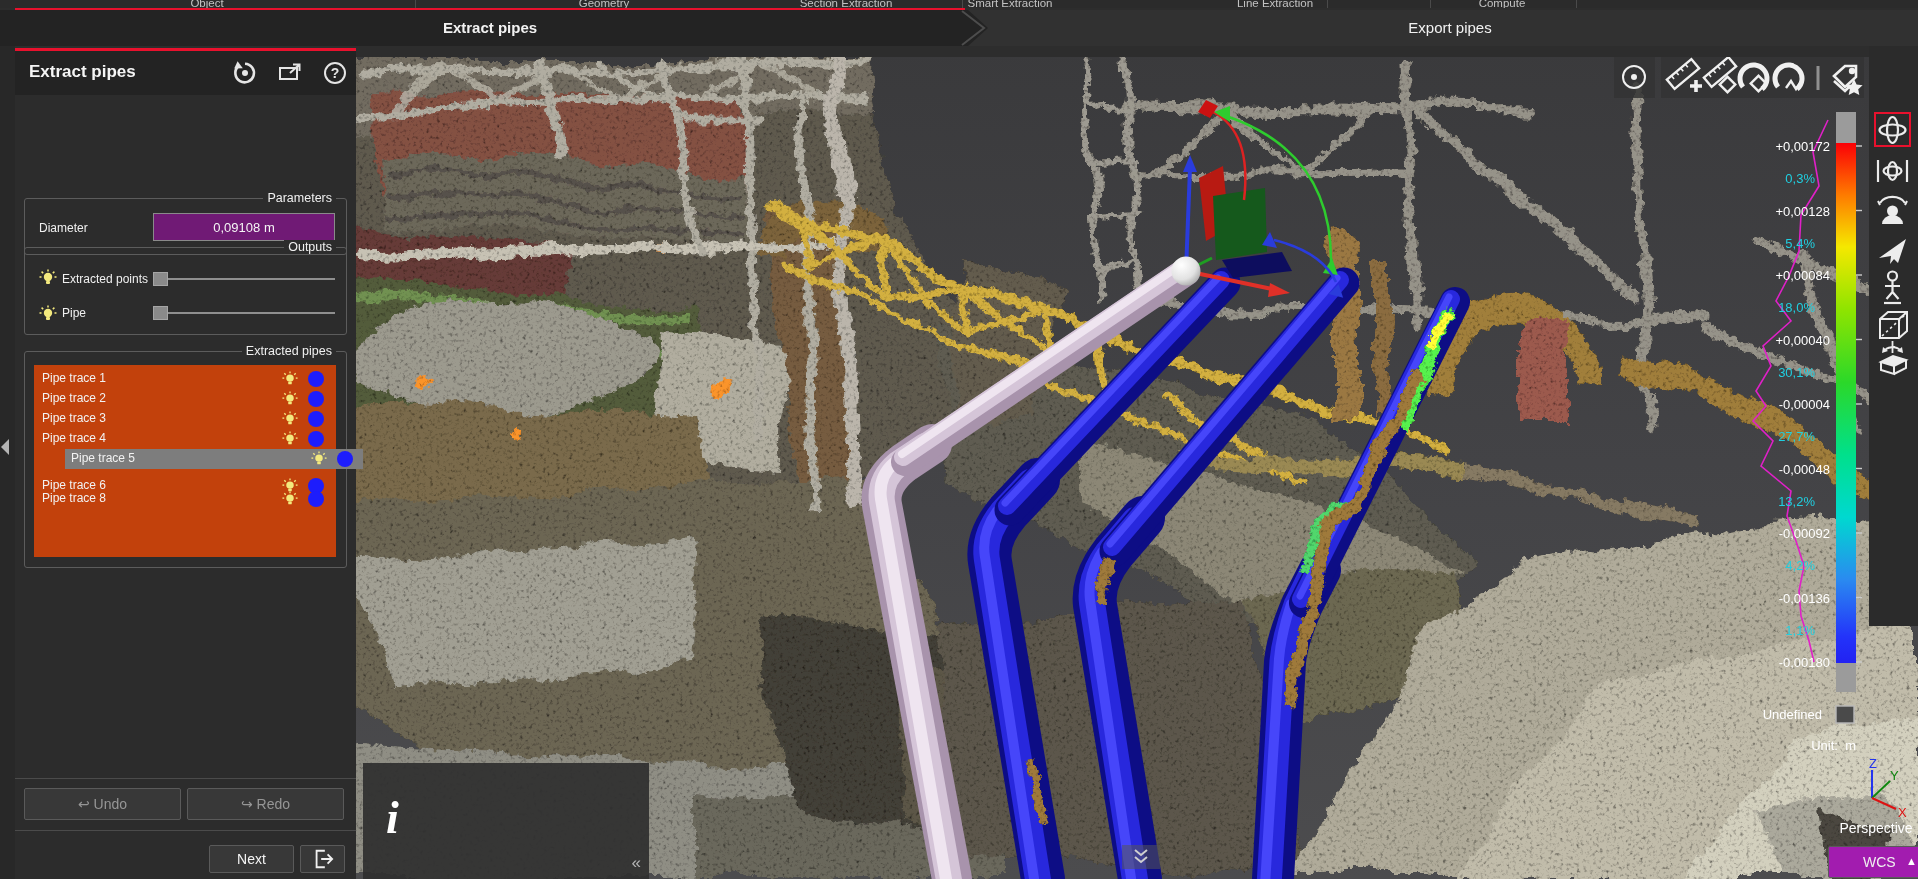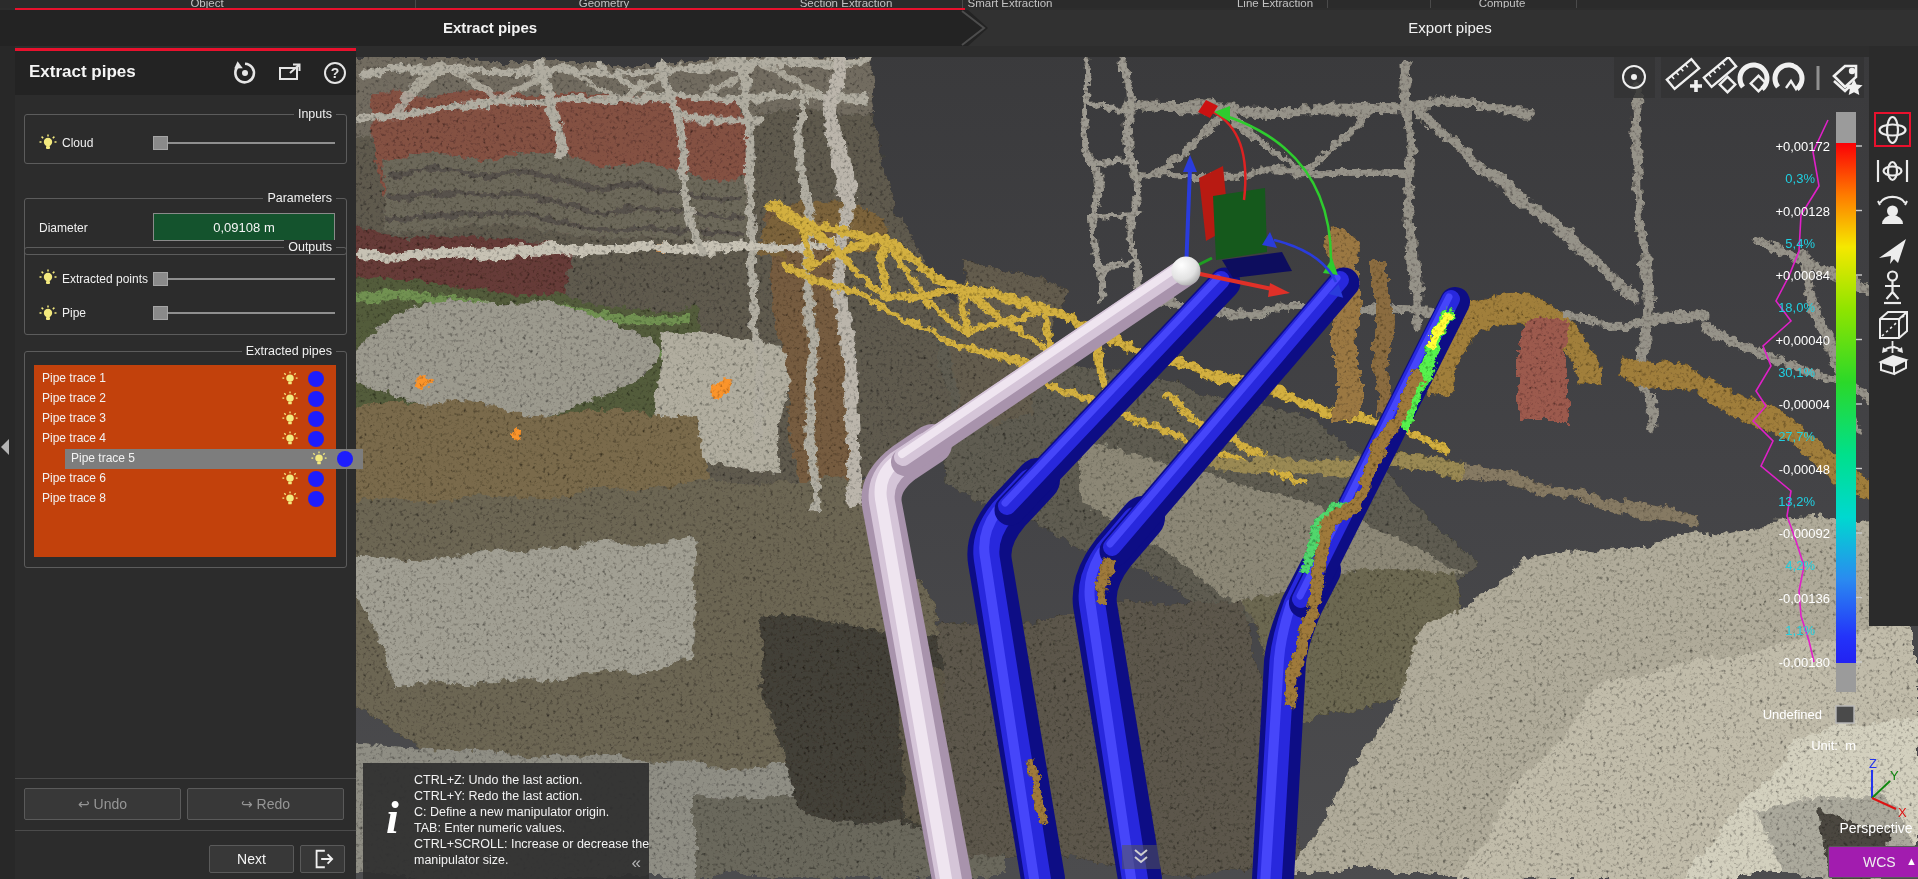--- a/index.html
+++ b/index.html
@@ -16,21 +16,21 @@
   #panel-red{position:absolute;left:0;top:0;width:341px;height:3px;background:#e8112d;}
   #panel-head{position:absolute;left:0;top:3px;width:341px;height:44px;background:#232323;}
   #panel-head .title{position:absolute;left:14px;top:11px;font-size:17px;font-weight:bold;color:#f5f5f5;}
   .hicon{position:absolute;top:10px;width:24px;height:24px;}
   .group{position:absolute;left:9px;width:321px;border:1px solid #5c5c5c;border-radius:3px;}
   .glabel{position:absolute;top:-8px;right:10px;background:#2c2c2c;padding:0 4px;font-size:12.5px;color:#f0f0f0;}
   .rowlab{position:absolute;color:#f0f0f0;font-size:12px;}
   .slider{position:absolute;height:14px;}
   .slider .tr{position:absolute;left:0;right:0;top:6px;height:2px;background:#8f8f8f;}
   .slider .hd{position:absolute;left:0;top:0;width:15px;height:14px;background:#8a8a8a;border:1px solid #a5a5a5;box-sizing:border-box;}
-  #diam-in{position:absolute;left:128px;top:14px;width:182px;height:28px;background:#14532d;border:1px solid #8a8a8a;color:#f5f5f5;font-size:13px;text-align:center;line-height:28px;box-sizing:border-box;}
+  #diam-in{position:absolute;left:128px;top:14px;width:182px;height:28px;background:#701a75;border:1px solid #8a8a8a;color:#f5f5f5;font-size:13px;text-align:center;line-height:28px;box-sizing:border-box;}
   #plist{position:absolute;left:9px;top:13px;width:302px;height:192px;background:#c2410c;border:1px solid #c2410c;box-sizing:border-box;}
   .prow{position:absolute;left:1px;width:298px;height:20px;font-size:12px;color:#f2f2f2;}
   .prow .nm{position:absolute;left:6px;top:2px;}
   .prow.sel{background:#7d7d7d;margin-left:29px;}
   .bcirc{position:absolute;right:10px;top:2px;width:16px;height:16px;border-radius:50%;background:#1d1dfc;}
   .sep{position:absolute;left:0;width:341px;height:1px;background:#4b4b4b;}
   .btn{position:absolute;background:#383838;border:1px solid #5a5a5a;border-radius:2px;box-sizing:border-box;
        color:#969696;font-size:14px;text-align:center;}
   #infobox{position:absolute;left:363px;top:763px;width:286px;height:116px;background:rgba(47,47,47,0.93);color:#f2f2f2;font-size:12.5px;}
   #infobox .it{position:absolute;left:23px;top:28px;font-family:"Liberation Serif",serif;font-style:italic;font-weight:bold;font-size:46px;color:#fff;}
@@ -453,41 +453,20 @@
     <svg class="hicon" style="left:263px;" viewBox="0 0 24 24">
       <rect x="2" y="7" width="17" height="11" fill="none" stroke="#e5e5e5" stroke-width="2"></rect>
       <path d="M12,12 L21,4 M15,3.5 h6.5 v6.5" stroke="#e5e5e5" stroke-width="2" fill="none"></path>
     </svg>
     <svg class="hicon" style="left:308px;" viewBox="0 0 24 24">
       <circle cx="12" cy="12" r="10" fill="none" stroke="#e5e5e5" stroke-width="2"></circle>
       <text x="12" y="17" font-size="14" font-weight="bold" fill="#e5e5e5" text-anchor="middle" font-family="Liberation Sans,sans-serif">?</text>
     </svg>
   </div>
 
-  <div class="group" style="top:66px;height:48px;">
-    <span class="glabel">Inputs</span>
-    <svg width="18" height="18" style="position:absolute;left:14px;top:19px;" viewBox="0 0 18 18">
-        <g fill="#f3e97e">
-          <circle cx="9" cy="8" r="4.2"></circle>
-          <rect x="7" y="12" width="4" height="3" rx="1"></rect>
-          <g stroke="#f3e97e" stroke-width="1.5">
-            <line x1="9" y1="0.5" x2="9" y2="2.5"></line>
-            <line x1="2.6" y1="2.6" x2="4.2" y2="4.2"></line>
-            <line x1="15.4" y1="2.6" x2="13.8" y2="4.2"></line>
-            <line x1="0.5" y1="8" x2="2.5" y2="8"></line>
-            <line x1="15.5" y1="8" x2="17.5" y2="8"></line>
-          </g>
-        </g>
-      </svg>
-    <span class="rowlab" style="left:37px;top:21px;">Cloud</span>
-    <div class="slider" style="left:128px;top:21px;width:182px;">
-        <div class="tr"></div>
-        <div class="hd"></div>
-      </div>
-  </div>
 
   <div class="group" style="top:150px;height:55px;">
     <span class="glabel">Parameters</span>
     <span class="rowlab" style="left:14px;top:22px;">Diameter</span>
     <div id="diam-in">0,09108 m</div>
   </div>
 
   <div class="group" style="top:199px;height:86px;">
     <span class="glabel">Outputs</span>
     <svg width="18" height="18" style="position:absolute;left:14px;top:21px;" viewBox="0 0 18 18">
@@ -609,21 +588,21 @@
                 <line x1="9" y1="0.5" x2="9" y2="2.5"></line>
                 <line x1="2.6" y1="2.6" x2="4.2" y2="4.2"></line>
                 <line x1="15.4" y1="2.6" x2="13.8" y2="4.2"></line>
                 <line x1="0.5" y1="8" x2="2.5" y2="8"></line>
                 <line x1="15.5" y1="8" x2="17.5" y2="8"></line>
               </g>
             </g>
           </svg>
           <span class="bcirc"></span>
         </div>
-        <div class="prow" style="top:103px;">
+        <div class="prow" style="top:110px;">
           <span class="nm">Pipe trace 6</span>
           <svg width="16" height="16" style="position:absolute;right:36px;top:2px;" viewBox="0 0 18 18">
             <g fill="#f3e97e">
               <circle cx="9" cy="8" r="4.2"></circle>
               <rect x="7" y="12" width="4" height="3" rx="1"></rect>
               <g stroke="#f3e97e" stroke-width="1.5">
                 <line x1="9" y1="0.5" x2="9" y2="2.5"></line>
                 <line x1="2.6" y1="2.6" x2="4.2" y2="4.2"></line>
                 <line x1="15.4" y1="2.6" x2="13.8" y2="4.2"></line>
                 <line x1="0.5" y1="8" x2="2.5" y2="8"></line>
@@ -661,15 +640,14 @@
   <div class="btn" style="left:285px;top:797px;width:45px;height:28px;">
     <svg width="22" height="22" style="margin-top:2px;" viewBox="0 0 24 24">
         <path d="M14,3 h-9 v18 h9 M10,12 h11 M17,7 l5,5 -5,5" stroke="#f0f0f0" stroke-width="2" fill="none"></path>
       </svg>
   </div>
 </div>
 <div id="lefttri"></div>
 
 <div id="infobox">
   <div class="it">i</div>
-  <div class="lines">CTRL+Z: Undo the last action.<br>CTRL+Y: Redo the last action.<br>C: Define a new manipulator origin.<br>TAB: Enter numeric values.<br>CTRL+SCROLL: Increase or decrease the<br>manipulator size.</div>
   <div class="col">«</div>
 </div>
 
 </body></html>

